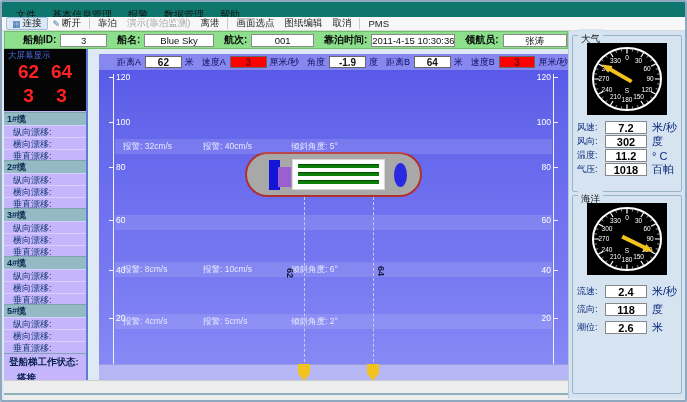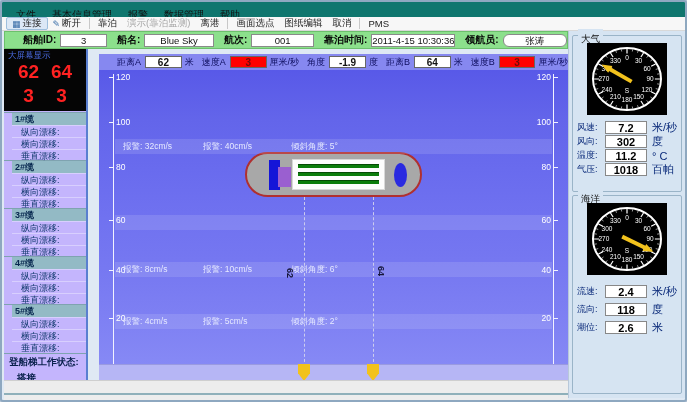--- a/index.html
+++ b/index.html
@@ -13,31 +13,31 @@
   .tool-btn{display:flex;align-items:center;font-size:9.5px;color:#222;padding:0 5px;height:13px;}
   .tool-btn.active{background:#dce8f6;border:1px solid #9ebfdd;border-radius:2px;}
   .tool-btn.disabled .tool-label{color:#a6a6a6;}
   .tool-icon{font-size:9px;margin-right:2px;color:#3a6ea8;}
   .tool-sep{width:1px;height:11px;background:#c8c8c8;margin:0 3px;}
 
   
   .infobar{position:absolute;left:2px;top:29px;width:564px;height:18px;background:#8ce08c;border:1px solid #6cc06c;display:flex;align-items:center;padding-left:8px;}
   .info-label{font-size:10px;font-weight:bold;color:#0a0a0a;margin:0 4px 0 10px;white-space:nowrap;}
   .info-box{background:#fff;border:1px solid #8a8a8a;height:13px;font-size:9.5px;color:#111;text-align:center;line-height:12px;overflow:hidden;white-space:nowrap;}
-  .ib0{width:52px;}.ib1{width:78px;}.ib2{width:70px;}.ib3{width:94px;}.ib4{width:72px;border-radius:6px;}
+  .ib0{width:52px;}.ib1{width:78px;}.ib2{width:70px;}.ib3{width:94px;}.ib4{width:72px;}
 
   
   .left-panel{position:absolute;left:2px;top:47px;width:84px;height:331px;background:#c4b5fd;border-right:2px solid #5a7fd0;}
   .display-box{position:absolute;left:0;top:0;width:100%;height:62px;background:#050505;}
   .display-title{position:absolute;left:4px;top:1px;font-size:8.5px;color:#4a6ade;}
   .disp-row{display:flex;justify-content:space-around;padding:0 8px;}
   .disp-row1{margin-top:11px;}
   .disp-num{color:#ff2222;font-weight:bold;font-size:19px;line-height:24px;}
   .cable-groups{position:absolute;left:0;top:63px;width:100%;}
-  .cable-group{height:48px;border-top:1px solid #7fa3b0;padding-left:8px;}
+  .cable-group{height:48px;border-top:1px solid #7fa3b0;}
   .cable-header{height:12px;background:#93bac5;color:#06264e;font-weight:bold;font-size:9px;line-height:12px;padding-left:3px;}
   .cable-item{height:12px;font-size:9px;color:#123a6e;line-height:12px;padding-left:9px;border-top:1px solid rgba(255,255,255,.35);}
   .gangway-row{position:absolute;left:0;top:304px;width:100%;height:16px;font-size:9.5px;font-weight:bold;color:#071f4a;line-height:16px;padding-left:5px;border-top:1px solid #7fa3b0;}
   .gangway-row .gw-value{margin-left:8px;}
 
   
   .main-area{position:absolute;left:97px;top:52px;width:469px;height:326px;}
   .measure-bar{position:absolute;left:0;top:0;width:100%;height:16px;background:#8688f0;display:flex;align-items:center;padding-left:10px;}
   .m-label{font-size:9px;color:#0d0d5e;margin:0 4px 0 8px;white-space:nowrap;}
   .m-box{width:40px;height:12px;background:#fff;border:1px solid #666;font-size:10px;font-weight:bold;color:#111;text-align:center;line-height:11px;}

